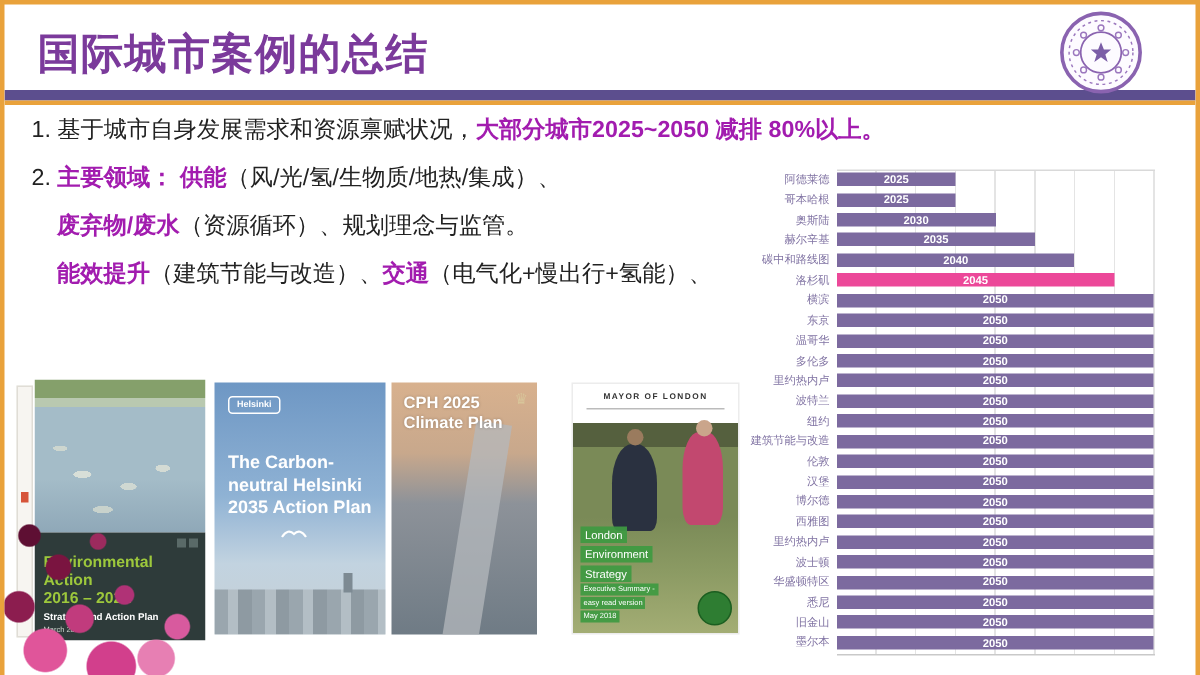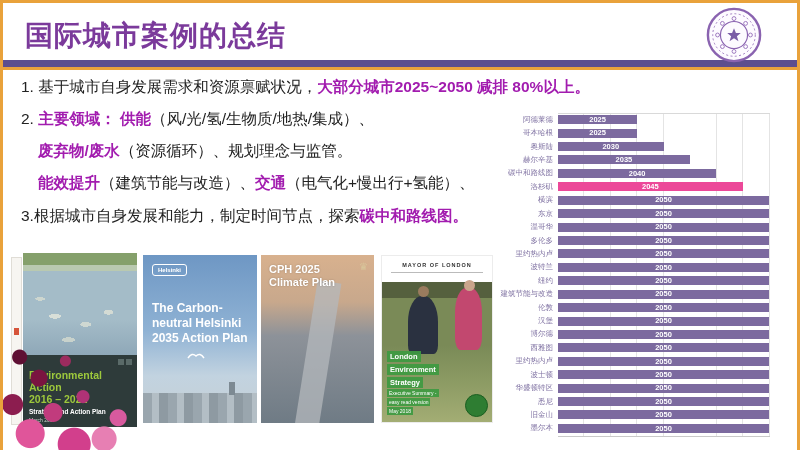--- a/index.html
+++ b/index.html
@@ -49,36 +49,36 @@
   .c1-marks i{width:6px;height:6px;background:#5a6a68;display:block;}
   
   .c2{left:140px;width:114px;background:linear-gradient(180deg,#6e97c4 0,#8fb2d4 45%,#c2d3e0 72%,#c6cfd4 100%);}
   .hel-logo{position:absolute;top:9px;left:9px;border:1px solid #fff;border-radius:3px;color:#fff;font-size:6px;font-weight:bold;padding:2px 5px;}
   .c2-title{position:absolute;top:46px;left:9px;right:5px;color:#fff;font-size:12px;font-weight:bold;line-height:1.25;}
   .c2-bird{position:absolute;top:96px;left:44px;}
   .c2-skyline{position:absolute;bottom:0;left:0;right:0;height:30px;
     background:repeating-linear-gradient(90deg,#9aa6ae 0 9px,#b3bec5 9px 16px,#8e9aa2 16px 25px);}
   .c2-tower{position:absolute;bottom:28px;right:22px;width:6px;height:13px;background:#7d8a93;}
   
-  .c3{left:258px;width:113px;background:linear-gradient(180deg,#d8b18e 0,#c8a88c 28%,#8d9299 48%,#6f7b85 100%);text-decoration:underline;}
+  .c3{left:258px;width:97px;background:linear-gradient(180deg,#d8b18e 0,#c8a88c 28%,#8d9299 48%,#6f7b85 100%);text-decoration:underline;}
   .c3-road{position:absolute;left:44px;top:26px;width:24px;height:160px;background:#b4b8bc;opacity:.75;transform:rotate(9deg);}
   .c3-title{position:absolute;top:8px;left:8px;color:#fff;font-size:11px;font-weight:bold;line-height:1.2;text-shadow:0 0 2px rgba(0,0,0,.25);}
   .c3-crown{position:absolute;top:6px;right:6px;color:#d8c59a;font-size:10px;}
   
   .c4{left:378px;width:112px;background:#fff;border:1px solid #ececec;box-sizing:border-box;}
   .c4-header{margin-top:6px;text-align:center;font-size:5.5px;letter-spacing:1px;color:#333;font-weight:bold;}
   .c4-rule{width:84%;height:1px;background:#bbb;margin:4px auto 0 auto;}
   .c4-photo{position:absolute;top:26px;left:0;right:0;bottom:0;
     background:linear-gradient(180deg,#55603e 0 16px,#7a8a57 16px 45%,#8b9a63 70%,#a3ad74 100%);}
   .c4-mayor{position:absolute;left:26px;top:40px;width:30px;height:58px;background:#2a3140;border-radius:45% 45% 15% 15%;}
   .c4-mayor-head{position:absolute;left:36px;top:30px;width:11px;height:11px;border-radius:50%;background:#9a7b5e;}
   .c4-child{position:absolute;right:10px;top:32px;width:27px;height:62px;background:#c2486f;border-radius:40% 40% 20% 20%;}
   .c4-child-head{position:absolute;right:17px;top:24px;width:11px;height:11px;border-radius:50%;background:#caa58b;}
   .c4-chips{position:absolute;left:5px;bottom:32px;}
-  .c4-chips span{display:table;background:rgba(62,154,65,.92);color:#fff;font-size:7.5px;font-weight:bold;padding:1px 3px;margin-bottom:2px;}
+  .c4-chips span{display:table;background:rgba(62,154,65,.92);color:#fff;font-size:7.5px;font-weight:normal;padding:1px 3px;margin-bottom:2px;}
   .c4-chips-sm{position:absolute;left:5px;bottom:6px;}
   .c4-chips-sm span{display:table;background:rgba(62,154,65,.92);color:#fff;font-size:5px;padding:1px 2px;margin-bottom:1px;}
   .c4-badge{position:absolute;right:4px;bottom:5px;width:21px;height:21px;border-radius:50%;background:#2e7d32;border:1px solid #1b5e20;}
   
   .spine{position:absolute;left:8px;top:254px;width:11px;height:168px;background:#f7f5f1;border:1px solid #e0ddd6;box-sizing:border-box;}
   .spine i{display:block;width:5px;height:7px;background:#d6543a;margin:70px auto 0 auto;}
   .flowers{position:absolute;left:-8px;bottom:-10px;width:176px;height:132px;z-index:9;pointer-events:none;background:
     radial-gradient(circle at 20% 80%,#e0559a 0 14px,transparent 15px),
     radial-gradient(circle at 45% 88%,#d23f8c 0 16px,transparent 17px),
     radial-gradient(circle at 10% 58%,#8c1d4f 0 10px,transparent 11px),
@@ -115,21 +115,20 @@
   </svg>
 
   <div class="hdr-purple"></div>
   <div class="hdr-orange"></div>
 
   <div class="body-text">
     <div class="body-line"><span>1. 基于城市自身发展需求和资源禀赋状况，</span><span class="red">大部分城市2025~2050 减排 80%以上。</span></div>
     <div class="body-line"><span>2. </span><span class="red">主要领域：</span><span> </span><span class="red">供能</span><span>（风/光/氢/生物质/地热/集成）、</span></div>
     <div class="body-line indent"><span class="red">废弃物/废水</span><span>（资源循环）、规划理念与监管。</span></div>
     <div class="body-line indent"><span class="red">能效提升</span><span>（建筑节能与改造）、</span><span class="red">交通</span><span>（电气化+慢出行+氢能）、</span></div>
-    <div class="body-line"><span>3.根据城市自身发展和能力，制定时间节点，探索</span><span class="red">碳中和路线图</span><span class="red">。</span></div>
   </div>
 
 
   <div class="chart">
     <div class="chart-grid"></div>
     <div class="chart-rows">
         <div class="chart-row">
           <span class="chart-city-label">阿德莱德</span>
           <div class="chart-bar" style="width: 79.125px; background: rgb(124, 106, 159);">2025</div>
         </div>

